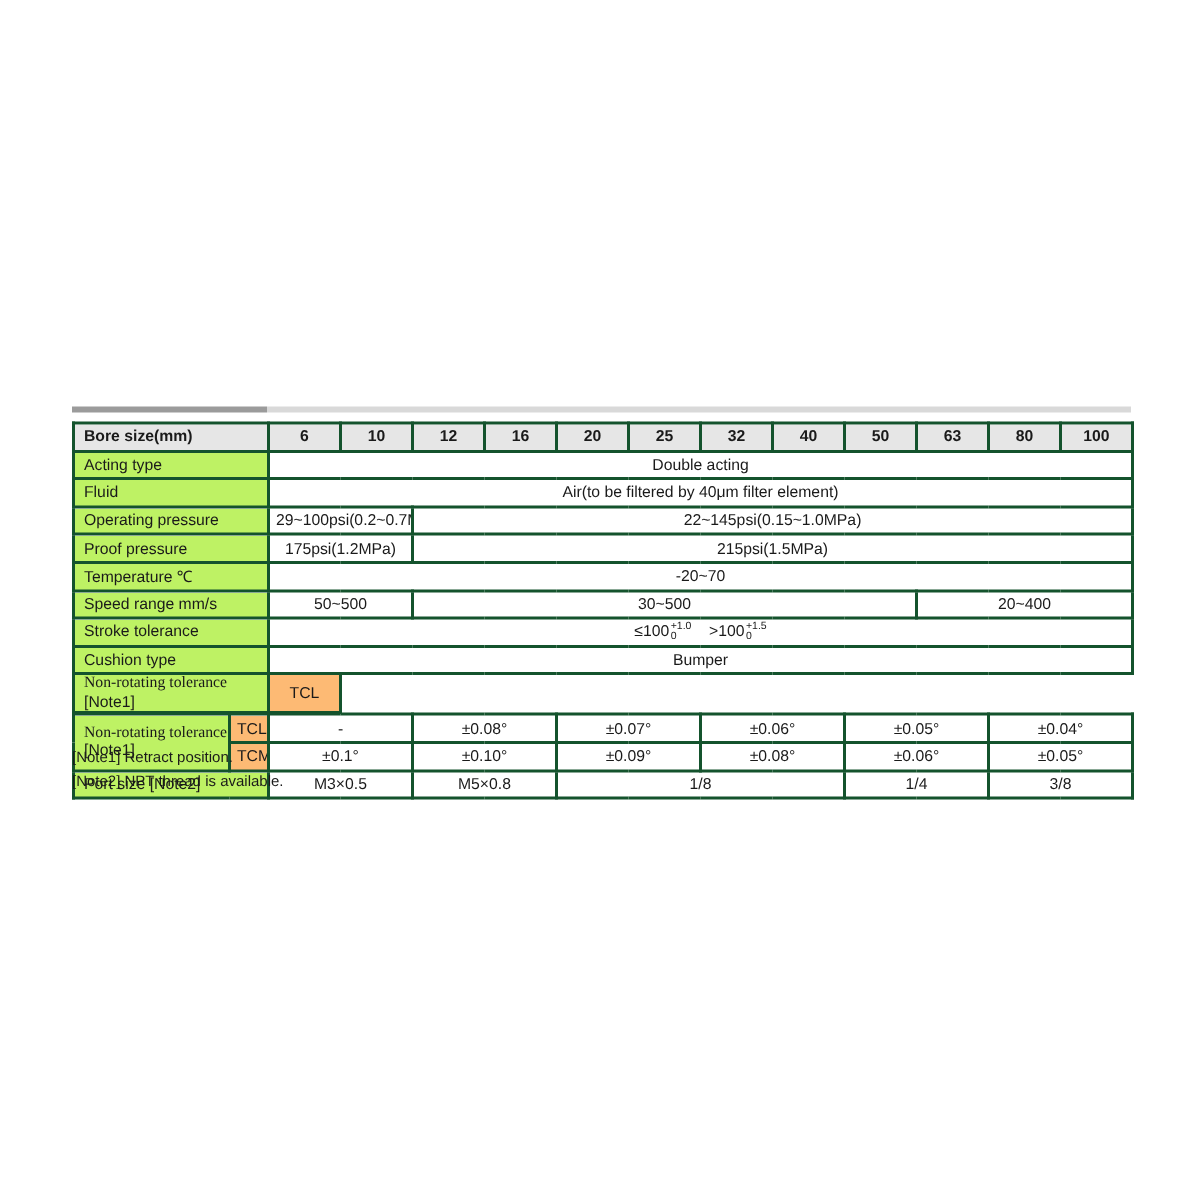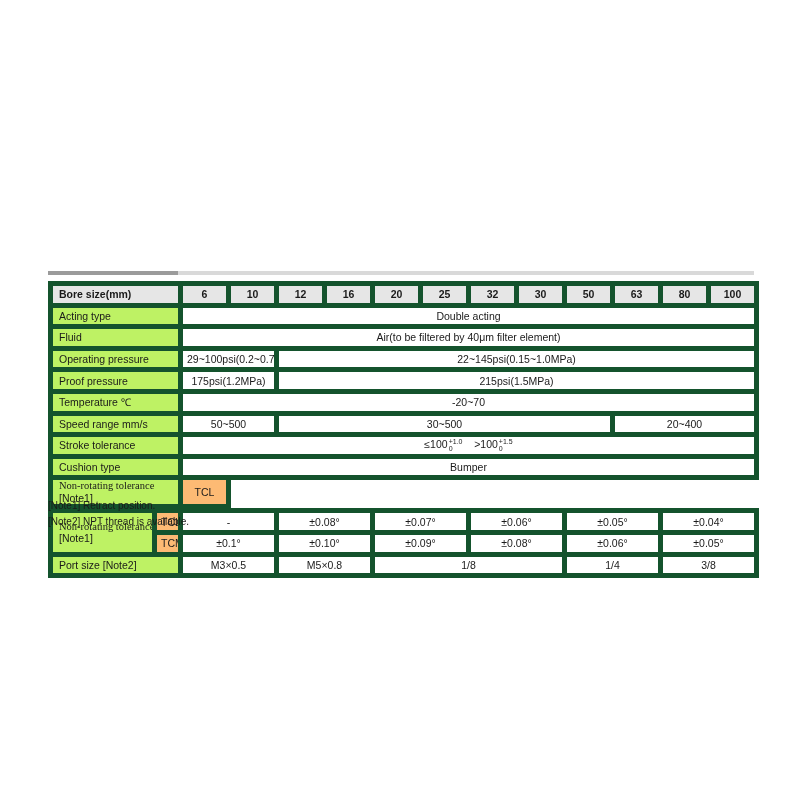--- a/index.html
+++ b/index.html
@@ -56,21 +56,21 @@
   .u-dark { width: 130px; }
   .u-light { flex: 1; }
 
   table.spec {
     border-collapse: collapse;
     width: 706px;
     margin-top: 6px;
     table-layout: fixed;
   }
   table.spec td, table.spec th {
-    border: 5px solid #14532d;
+    border: 2px solid #14532d;
     font-size: 10.5px;
     color: #1a1a1a;
     padding: 0 4px;
     height: 16.6px;
     text-align: center;
     vertical-align: middle;
     font-weight: normal;
     white-space: nowrap;
     overflow: hidden;
   }
@@ -147,21 +147,21 @@
       <tbody>
         <tr class="head">
           <td class="label">Bore size(mm)</td>
           <td>6</td>
           <td>10</td>
           <td>12</td>
           <td>16</td>
           <td>20</td>
           <td>25</td>
           <td>32</td>
-          <td>30</td>
+          <td>40</td>
           <td>50</td>
           <td>63</td>
           <td>80</td>
           <td>100</td>
         </tr>
 
         <tr>
           <td class="label">Acting type</td>
           <td colspan="12">Double acting</td>
         </tr>

